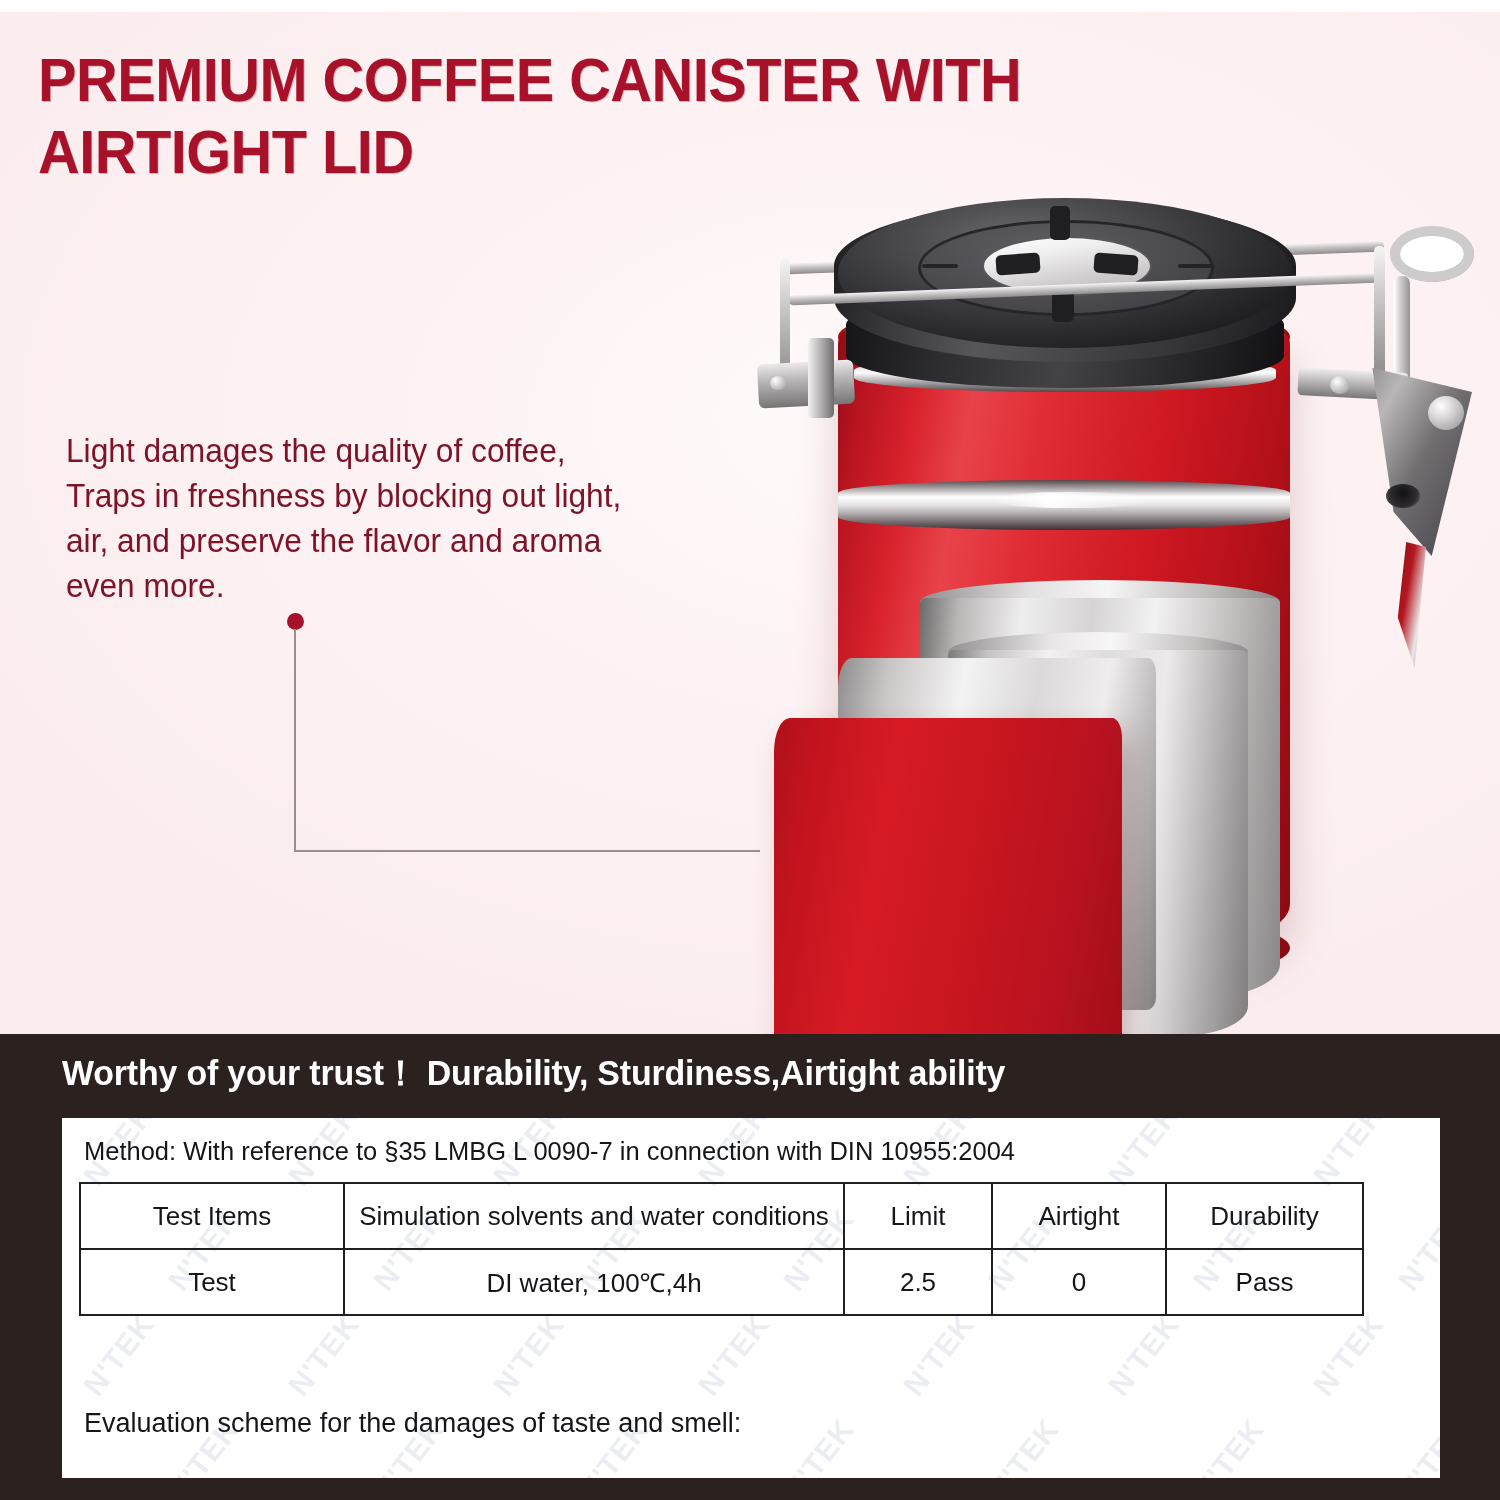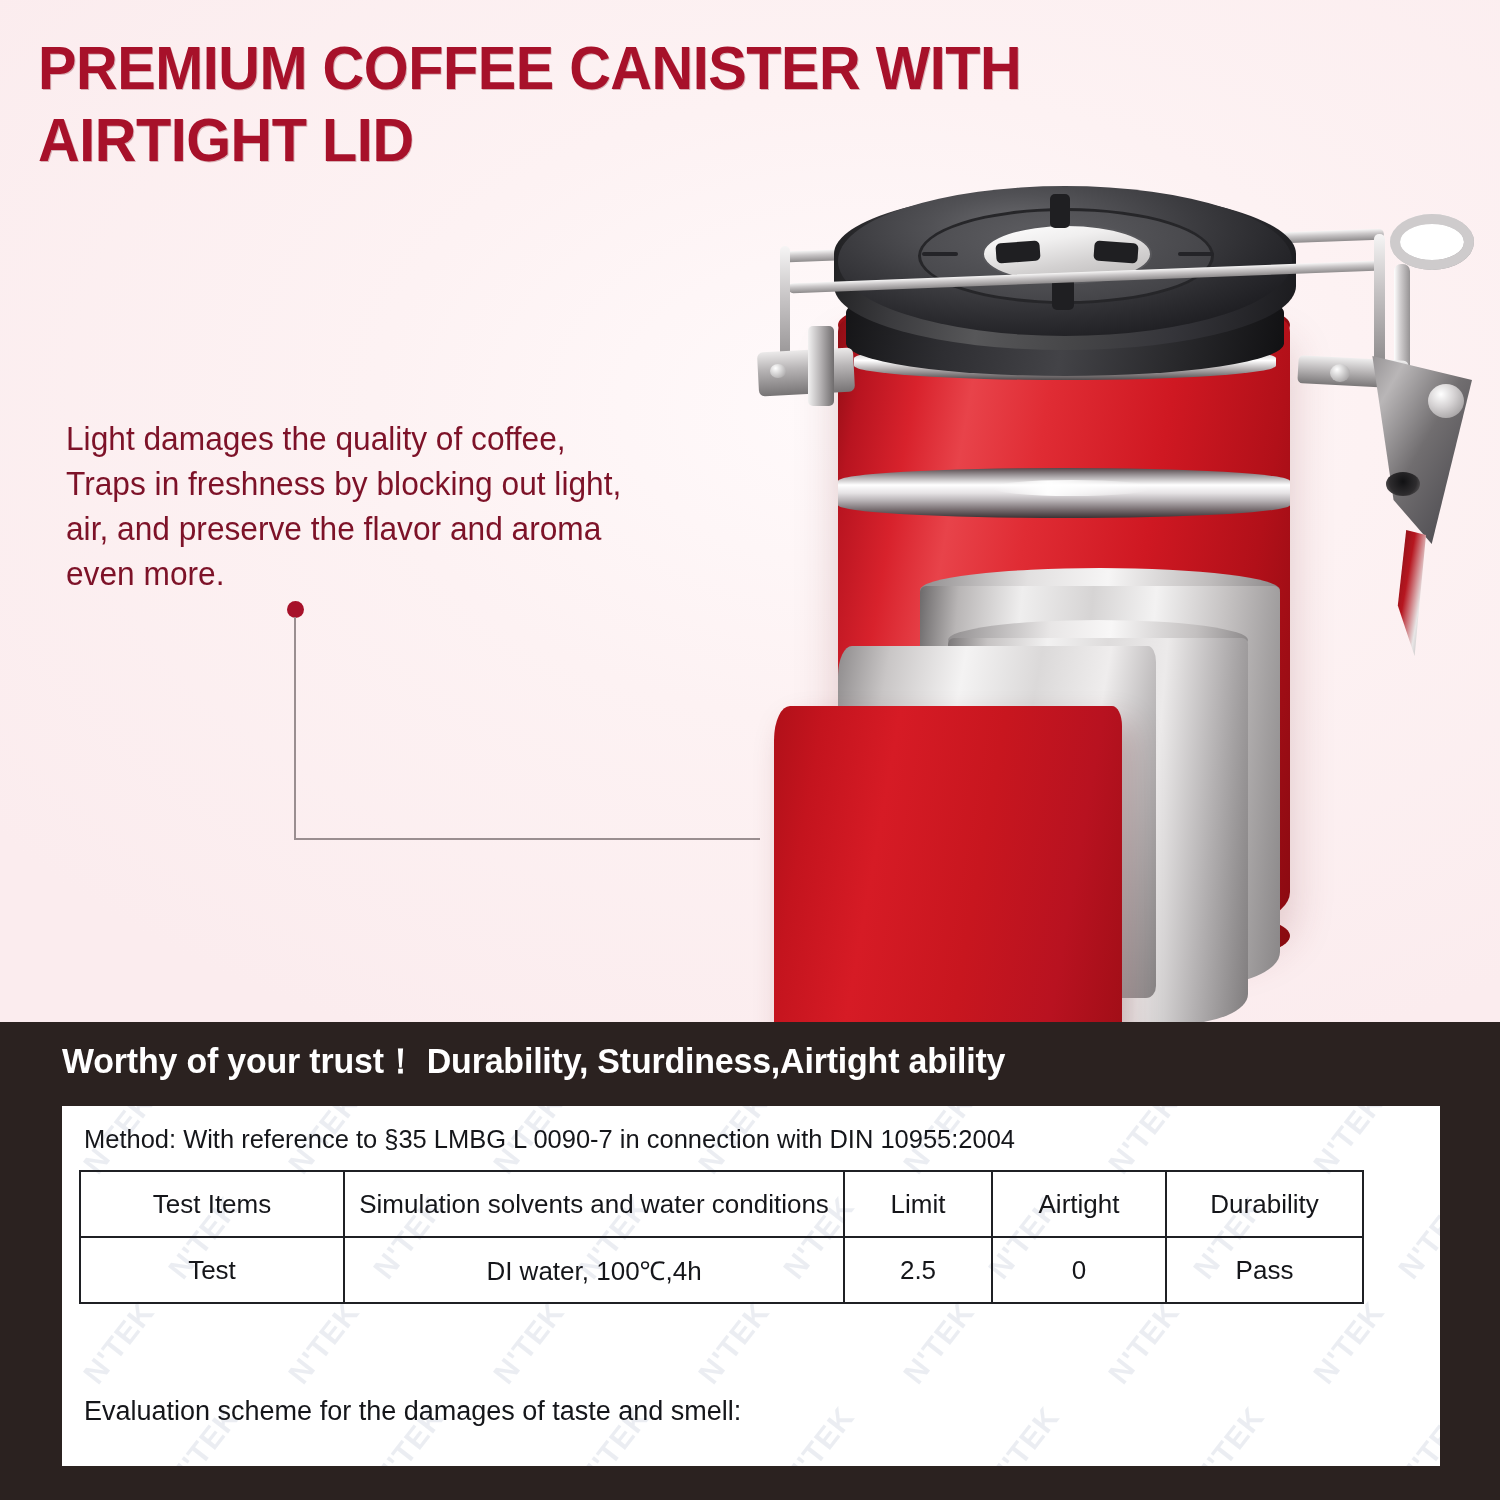--- a/index.html
+++ b/index.html
@@ -7,20 +7,21 @@
   html, body {
     width:1500px; height:1500px;
     font-family:"Liberation Sans", sans-serif;
     overflow:hidden;
   }
 
   #page {
     position:relative;
     width:1500px; height:1244px;
     background:#ffffff;
+    margin-top:12px;
   }
 
   
   .hero {
     position:absolute;
     left:0; top:0;
     width:1500px; height:1022px;
     background:
       radial-gradient(ellipse 1100px 700px at 58% 40%, #fffafb 0%, #fdf2f3 45%, #fbecee 100%);
     overflow:hidden;

